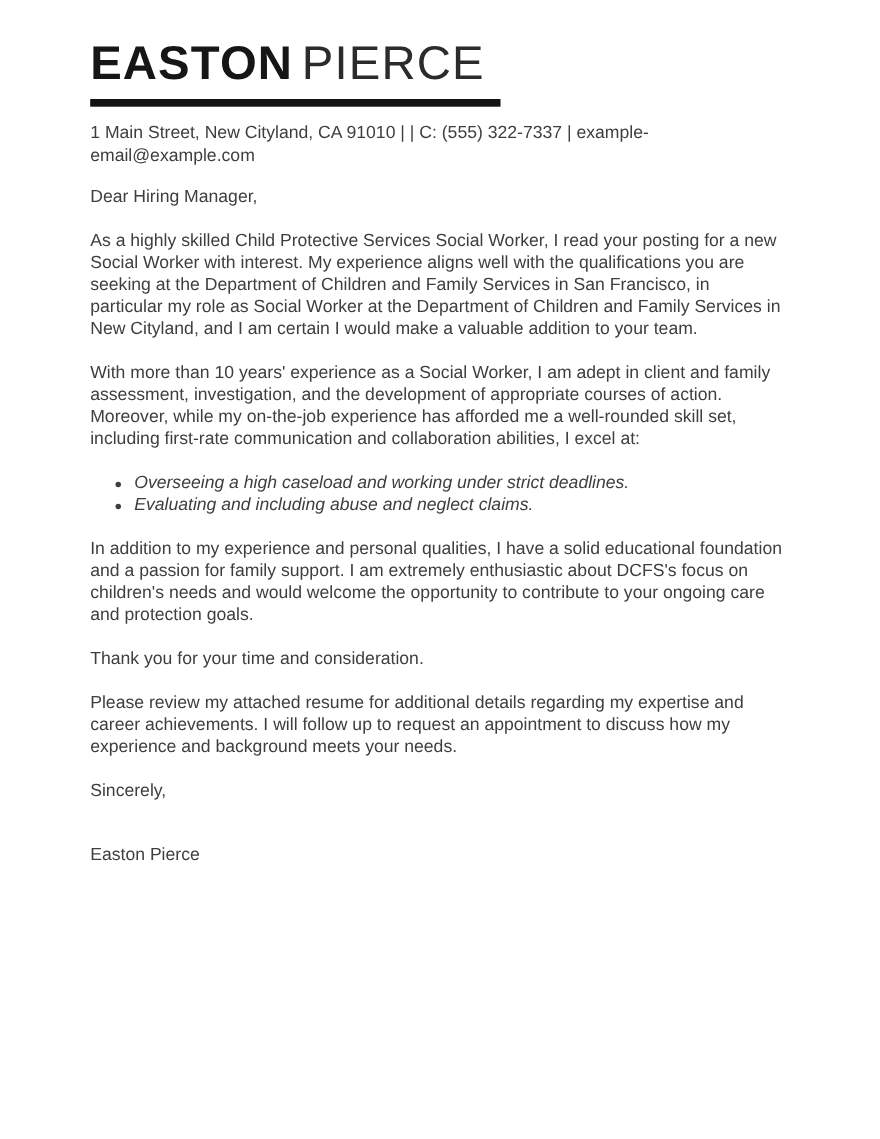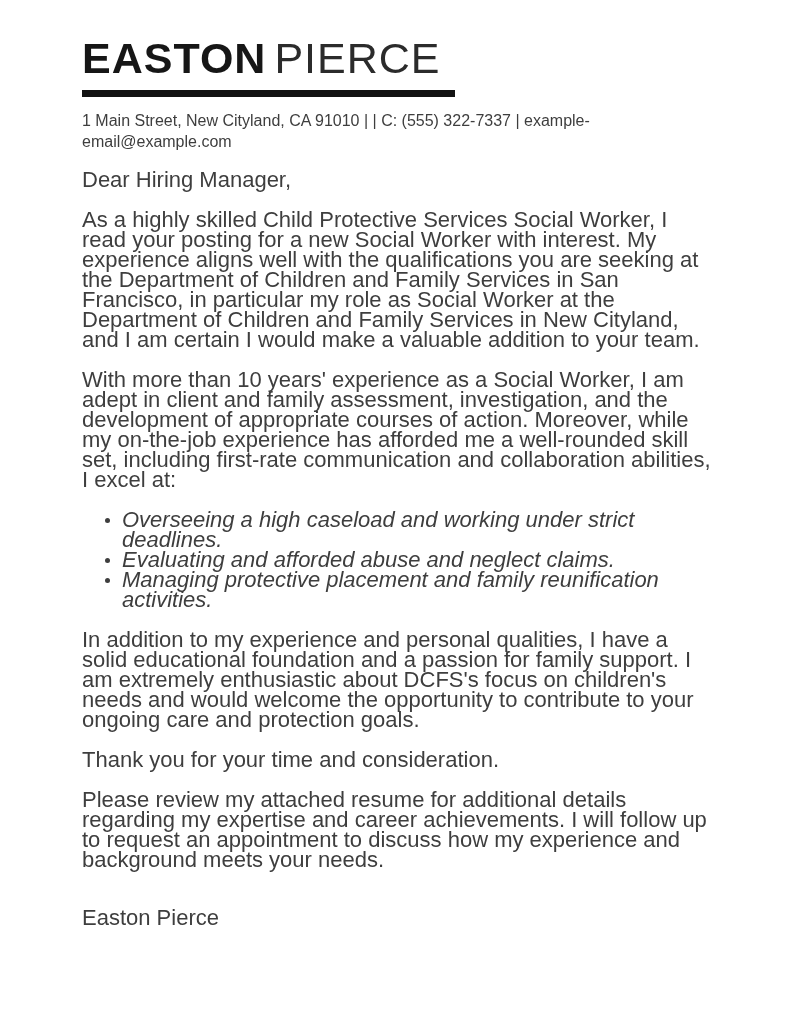--- a/index.html
+++ b/index.html
@@ -47,21 +47,21 @@
     margin: 0 0 13px 0;
   }
   .contact {
     font-size: 16px;
     line-height: 21px;
     color: #3e3e3e;
     margin: 0 0 18px 0;
     max-width: 560px;
   }
   .body-text {
-    font-size: 22px;
+    font-size: 16px;
     line-height: 20px;
   }
   .para {
     margin: 0 0 20px 0;
     max-width: 632px;
   }
   ul.skills {
     margin: 0 0 20px 0;
     padding: 0 0 0 40px;
     list-style: none;
@@ -104,28 +104,28 @@
   <div class="body-text">
 
     <p class="para">Dear Hiring Manager,</p>
 
     <p class="para">As a highly skilled Child Protective Services Social Worker, I read your posting for a new Social Worker with interest. My experience aligns well with the qualifications you are seeking at the Department of Children and Family Services in San Francisco, in particular my role as Social Worker at the Department of Children and Family Services in New Cityland, and I am certain I would make a valuable addition to your team.</p>
 
     <p class="para">With more than 10 years' experience as a Social Worker, I am adept in client and family assessment, investigation, and the development of appropriate courses of action. Moreover, while my on-the-job experience has afforded me a well-rounded skill set, including first-rate communication and collaboration abilities, I excel at:</p>
 
     <ul class="skills">
       <li>Overseeing a high caseload and working under strict deadlines.</li>
-      <li>Evaluating and afforded abuse and neglect claims.</li>
-      <li>Managing protective placement and family reunification activities.</li>
+      <li>Evaluating and including abuse and neglect claims.</li>
     </ul>
 
     <p class="para">In addition to my experience and personal qualities, I have a solid educational foundation and a passion for family support. I am extremely enthusiastic about DCFS's focus on children's needs and would welcome the opportunity to contribute to your ongoing care and protection goals.</p>
 
     <p class="para">Thank you for your time and consideration.</p>
 
     <p class="para">Please review my attached resume for additional details regarding my expertise and career achievements. I will follow up to request an appointment to discuss how my experience and background meets your needs.</p>
 
+    <p class="closing">Sincerely,</p>
 
     <p class="signature">Easton Pierce</p>
 
   </div>
 
 </div>
 
 </body></html>

